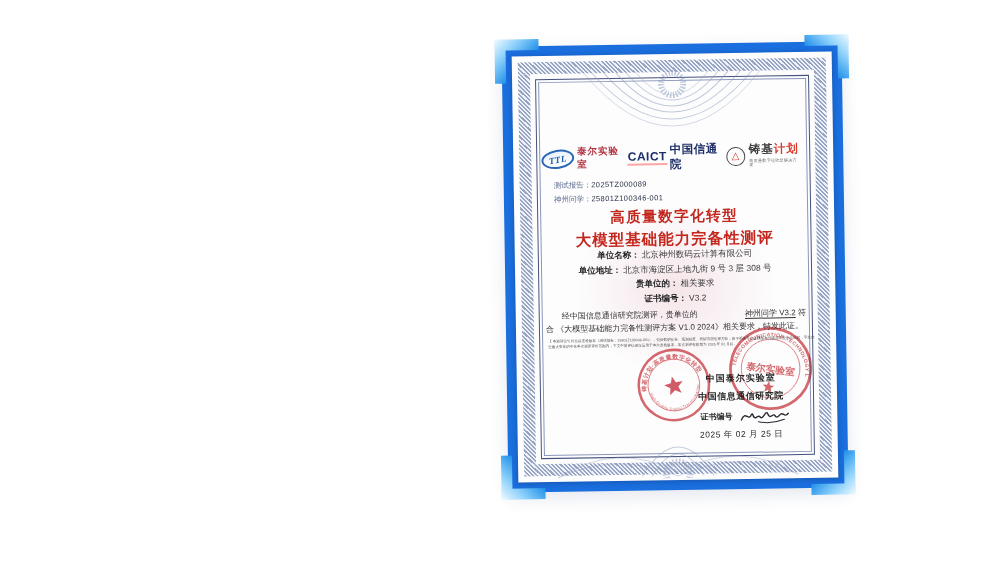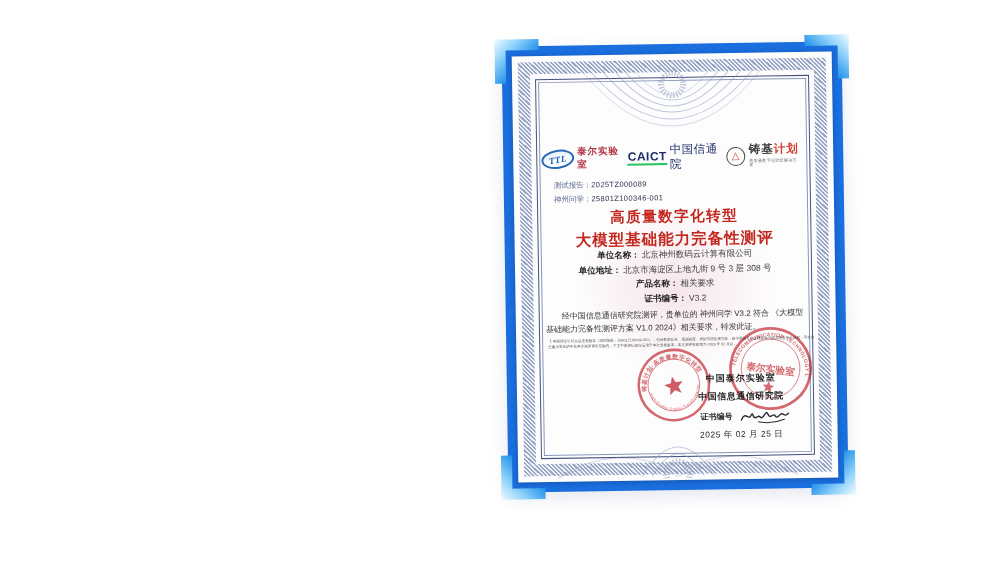--- a/index.html
+++ b/index.html
@@ -60,22 +60,22 @@
     width:30px;height:15px;border:2px solid #2a68b5;border-radius:50%;
     display:flex;align-items:center;justify-content:center;
     transform:rotate(-8deg);background:linear-gradient(180deg,#eaf2fc,#ffffff);
   }
   .ttl-ell span{font-family:"Liberation Serif","DejaVu Serif",serif;font-style:italic;
     font-weight:bold;font-size:9px;color:#1d5fae;letter-spacing:.5px;}
   .ttl-name{font-family:"DejaVu Serif","Liberation Serif",serif;font-weight:bold;
     font-size:9.5px;color:#b03340;letter-spacing:1px;}
   .caict{display:flex;align-items:center;gap:3px;}
   .caict-mark{font-size:12px;font-weight:900;color:#1d2d66;letter-spacing:.5px;
-    border-bottom:2px solid #22c55e;line-height:13px;}
-  .caict-name{font-size:11.5px;font-weight:400;color:#1d2d66;letter-spacing:.5px;}
+    border-bottom:2px solid #fca5a5;line-height:13px;}
+  .caict-name{font-size:11.5px;font-weight:700;color:#1d2d66;letter-spacing:.5px;}
   .zhuji{display:flex;align-items:center;gap:4px;}
   .zhuji-circ{
     width:17px;height:17px;border:1.6px solid #4a4a4a;border-radius:50%;
     display:flex;align-items:center;justify-content:center;
   }
   .zhuji-circ span{color:#d43c2f;font-size:10px;font-weight:bold;line-height:1;}
   .zhuji-txt{display:flex;flex-direction:column;line-height:1;}
   .zhuji-nm{font-size:11.5px;font-weight:900;letter-spacing:1px;}
   .zhuji-nm .dk{color:#3c3c3c;text-align:right;}
   .zhuji-nm .rd{color:#d43c2f;}
@@ -93,21 +93,21 @@
     font-size:15.5px;font-weight:900;color:#c3271e;letter-spacing:1px;}
 
   
   .fields{position:absolute;left:0;right:0;top:193px;text-align:center;
     font-size:8.5px;line-height:14.5px;color:#3a3a3a;}
   .fields b{color:#222;margin-right:2px;}
 
   
   .bodytxt{position:absolute;left:30px;right:28px;top:255px;font-size:8px;
     line-height:12.5px;color:#333;text-align:left;text-indent:2em;}
-  .bodytxt .prod{text-underline-offset:2px;}
+  .bodytxt .prod{text-decoration:underline;text-underline-offset:2px;margin-left:45px;}
 
   .footnote{position:absolute;left:32px;right:0;top:283px;width:270px;}
   .footnote-inner{width:166%;transform:scale(.6);transform-origin:left top;
     font-size:6px;line-height:8.5px;color:#555;text-align:left;}
 
   
   .seal{position:absolute;mix-blend-mode:multiply;opacity:.85;}
   .seal-left{left:118px;top:292px;transform:rotate(-12deg);}
   .seal-right{left:210px;top:272px;transform:rotate(8deg);}
 
@@ -203,21 +203,21 @@
         <div><span class="lab">测试报告：</span><span class="val">2025TZ000089</span></div>
         <div><span class="lab">神州问学：</span><span class="val">25801Z100346-001</span></div>
       </div>
 
       <div class="title1">高质量数字化转型</div>
       <div class="title2">大模型基础能力完备性测评</div>
 
       <div class="fields">
         <div><b>单位名称：</b><span>北京神州数码云计算有限公司</span></div>
         <div><b>单位地址：</b><span>北京市海淀区上地九街 9 号 3 层 308 号</span></div>
-        <div><b>产品名称：</b><span>相关要求</span></div>
+        <div><b>贵单位的：</b><span>相关要求</span></div>
         <div><b>证书编号：</b><span>V3.2</span></div>
       </div>
 
       <div class="bodytxt">
         <span>经中国信息通信研究院测评，贵单位的 </span><span class="prod">神州问学 V3.2</span><span> 符合 《大模型基础能力完备性测评方案 V1.0 2024》相关要求，特发此证。</span>
       </div>
 
       <div class="footnote">
         <div class="footnote-inner">【 本测评仅针对当前送检版本（测试报告：25801Z100346-001），包括数据安全、预测精度、模型功能性等方面；由于相关平台会随版本升级及商业产品迭代，平台发生重大变化的不在本次测评评价范围内，下文中测评结果仅适用于本次送检版本，本次测评有效期为 2025 年 02 月起。</div>
       </div>

